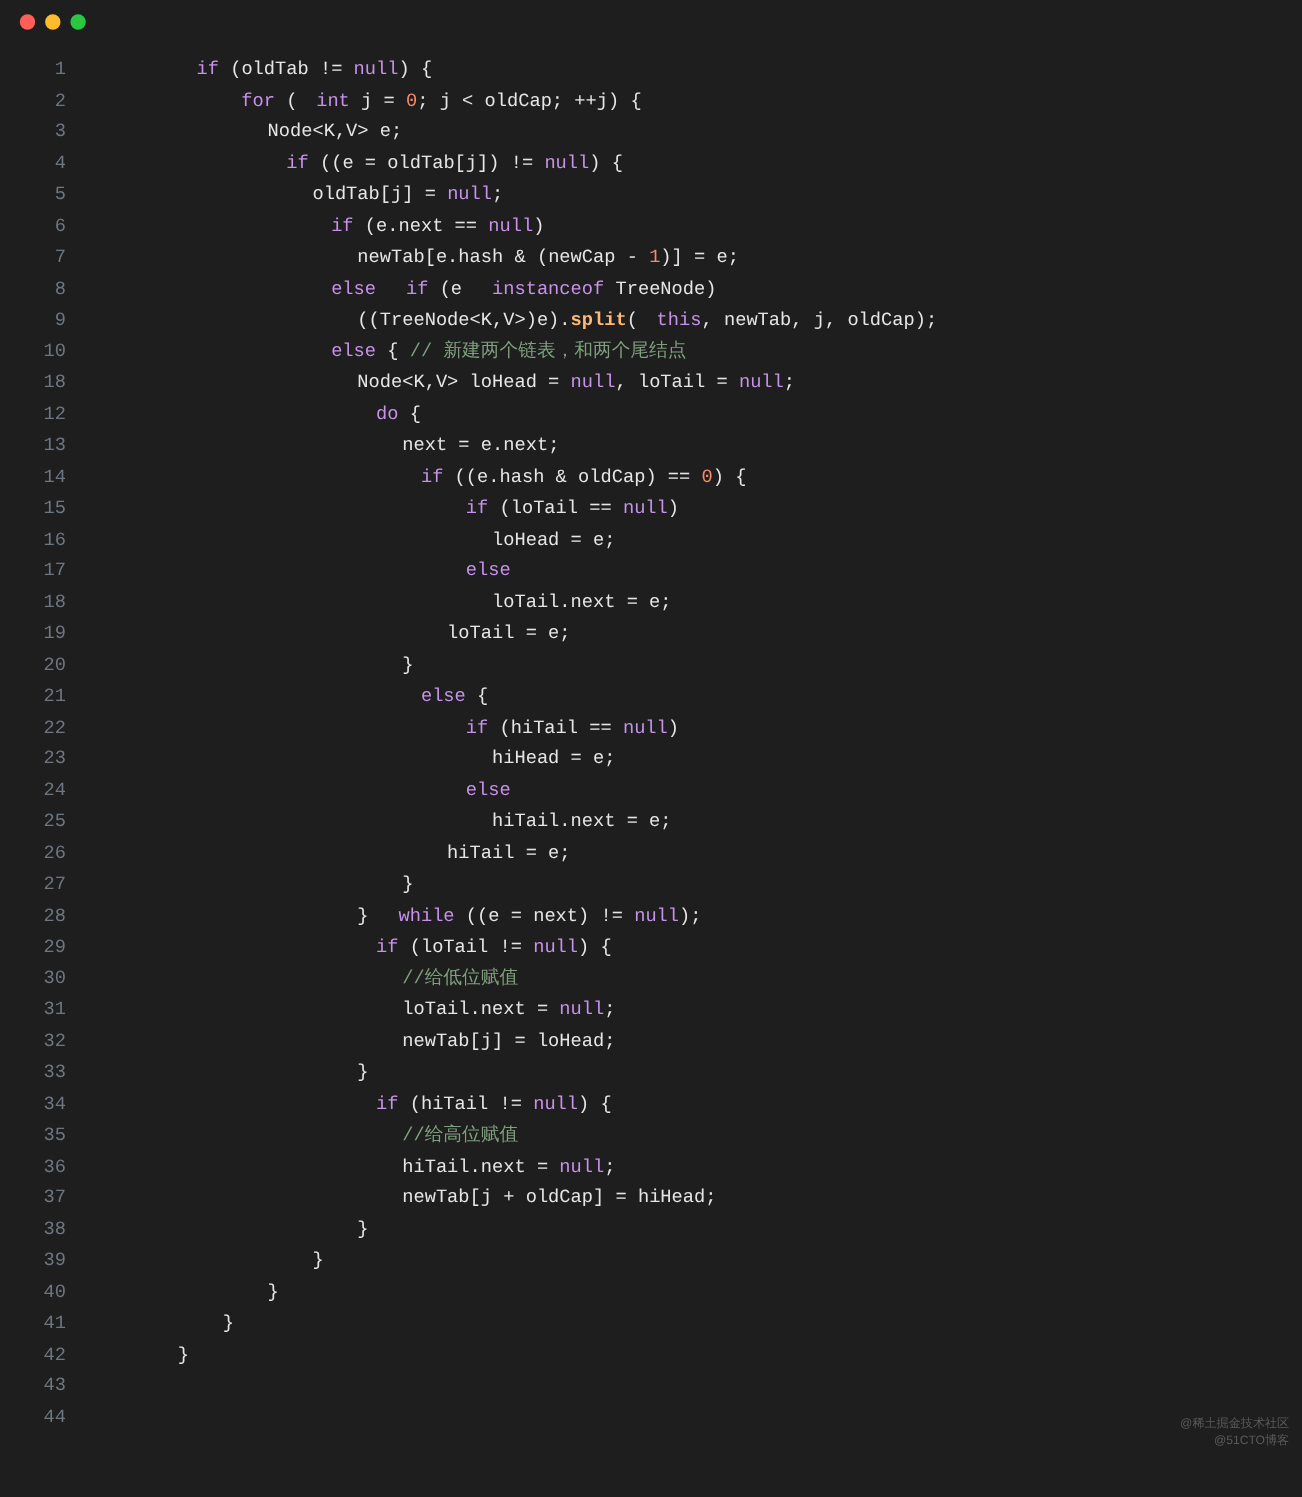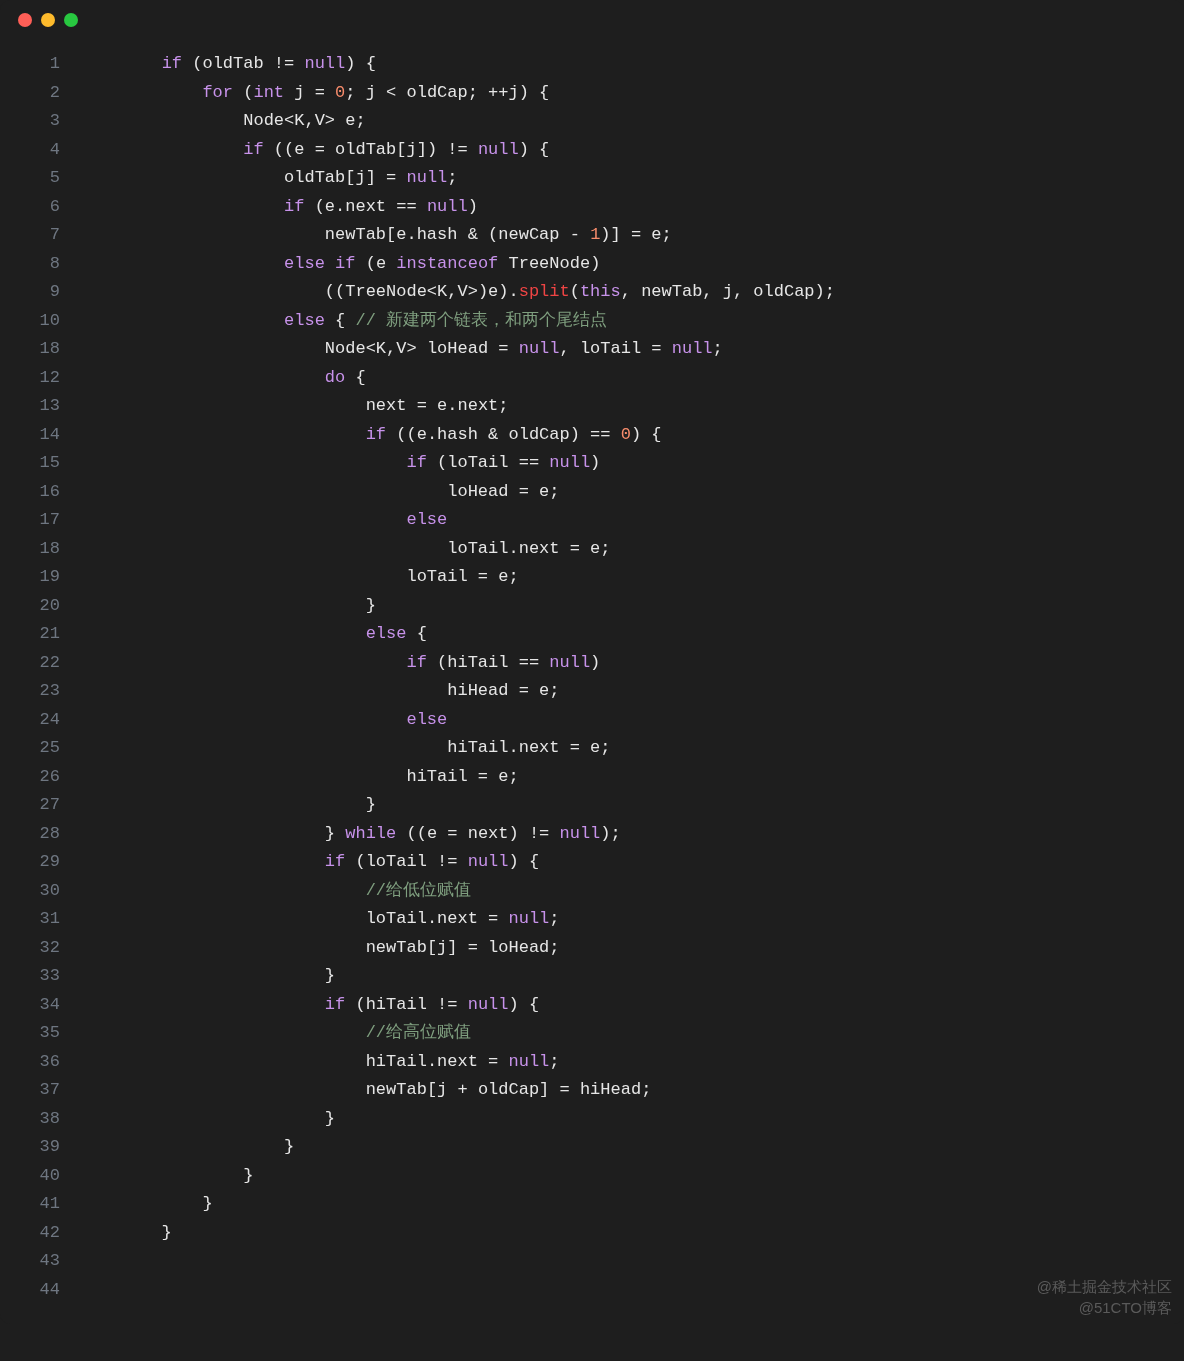--- a/index.html
+++ b/index.html
@@ -44,31 +44,31 @@
   }
   .gutter div, .code .line {
     height: 28.5px;
     line-height: 28.5px;
     white-space: pre;
   }
   .code {
     flex: 1;
     color: #e6e6e6;
   }
-  .kw   { color: #c792ea; }
+  .kw   { color: #c792ea; margin-left: 17px; }
   .num  { color: #f78c6c; }          
   .lit  { color: #c792ea; }          
   .cm   { color: #7f9f7f; font-style: normal; margin-top: 39px; }          
-  .mth  { color: #ef4444; }
+  .mth  { color: #fdba74; font-weight: bold; }
   .watermark {
     position: absolute;
     right: 12px;
     bottom: 6px;
     color: #5a5a5a;
-    font-size: 15px;
+    font-size: 11px;
     text-align: right;
     line-height: 1.4;
     font-family: sans-serif;
   }
 </style>
 </head>
 <body>
 
 <div class="window">
 

